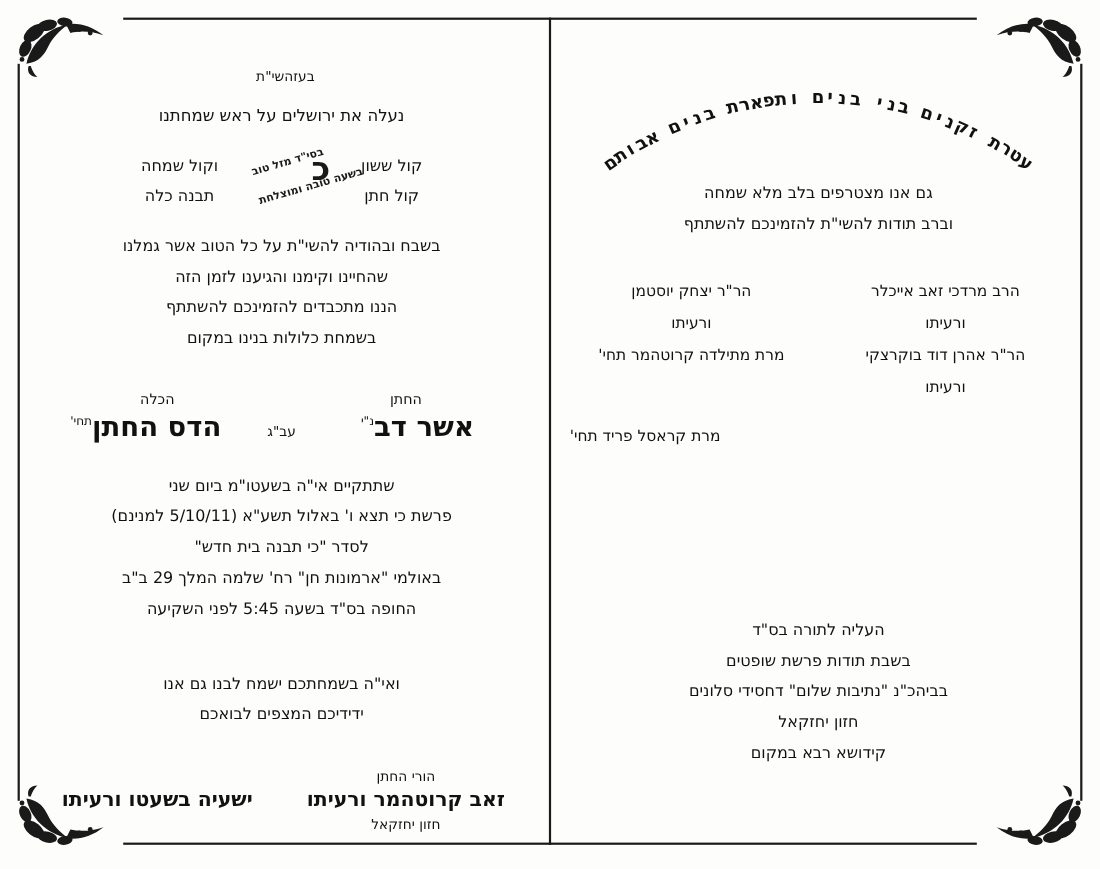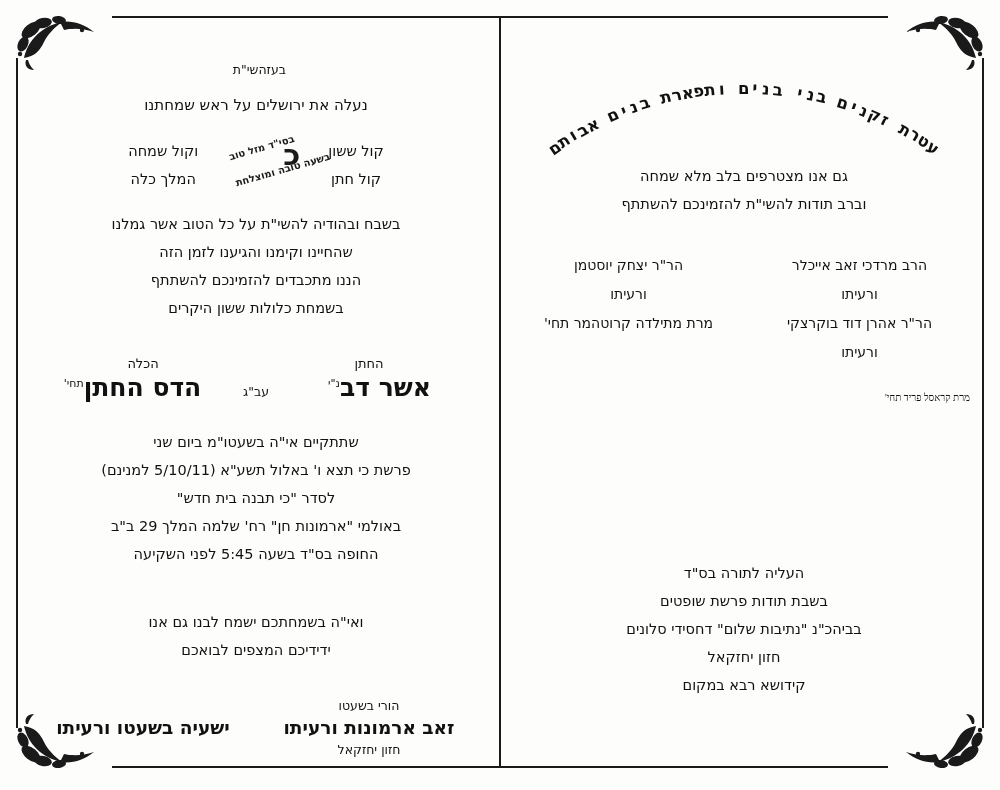--- a/index.html
+++ b/index.html
@@ -110,25 +110,24 @@
     display: grid;
     grid-template-columns: 1fr 1fr;
     row-gap: 6px;
     column-gap: 10px;
     font-size: 14px;
     line-height: 23px;
     margin-top: 10px;
   }
   .names-grid .cell { white-space: nowrap; }
   .names-single {
-    font-size: 10px;
+    font-size: 14px;
     line-height: 23px;
     margin-top: 8px;
-    text-align: right;
-    font-family: Liberation Serif, serif;
+    text-align: left;
   }
 
   
   .bsd {
     position: absolute;
     top: 32px;
     right: 196px;
     font-size: 12.5px;
   }
   .headline {
@@ -367,31 +366,31 @@
         <span>קול ששון</span>
         <span>קול חתן</span>
       </div>
       <div class="stamp">
         <span class="bigk">כ</span>
         <span class="s1">בסי"ד מזל טוב</span>
         <span class="s2">בשעה טובה ומוצלחת</span>
       </div>
       <div class="kolcol">
         <span>וקול שמחה</span>
-        <span>המלך כלה</span>
+        <span>תבנה כלה</span>
       </div>
     </div>
 
     <div class="gap-s"></div>
 
     <div class="block-tight">
       <div class="line">בשבח ובהודיה להשי"ת על כל הטוב אשר גמלנו</div>
       <div class="line">שהחיינו וקימנו והגיענו לזמן הזה</div>
       <div class="line">הננו מתכבדים להזמינכם להשתתף</div>
-      <div class="line">בשמחת כלולות ששון היקרים</div>
+      <div class="line">בשמחת כלולות בנינו במקום</div>
     </div>
 
     <div class="couple-labels">
       <div>החתן</div>
       <div>הכלה</div>
     </div>
 
     <div class="couple-names">
       <div>
         <span>אשר דב</span><span class="sup">נ"י</span>
@@ -413,24 +412,24 @@
     </div>
 
     <div class="gap-l"></div>
 
     <div class="block-tight">
       <div class="line">ואי"ה בשמחתכם ישמח לבנו גם אנו</div>
       <div class="line">ידידיכם המצפים לבואכם</div>
     </div>
 
     <div class="parents-labels">
-      <div>הורי בשעטו</div>
+      <div>הורי החתן</div>
     </div>
     <div class="parents-names">
-      <div>זאב ארמונות ורעיתו</div>
+      <div>זאב קרוטהמר ורעיתו</div>
       <div>ישעיה בשעטו ורעיתו</div>
     </div>
     <div class="parents-sub">
       <div>חזון יחזקאל</div>
     </div>
   </div>
 
 </div>
 
 </body></html>

